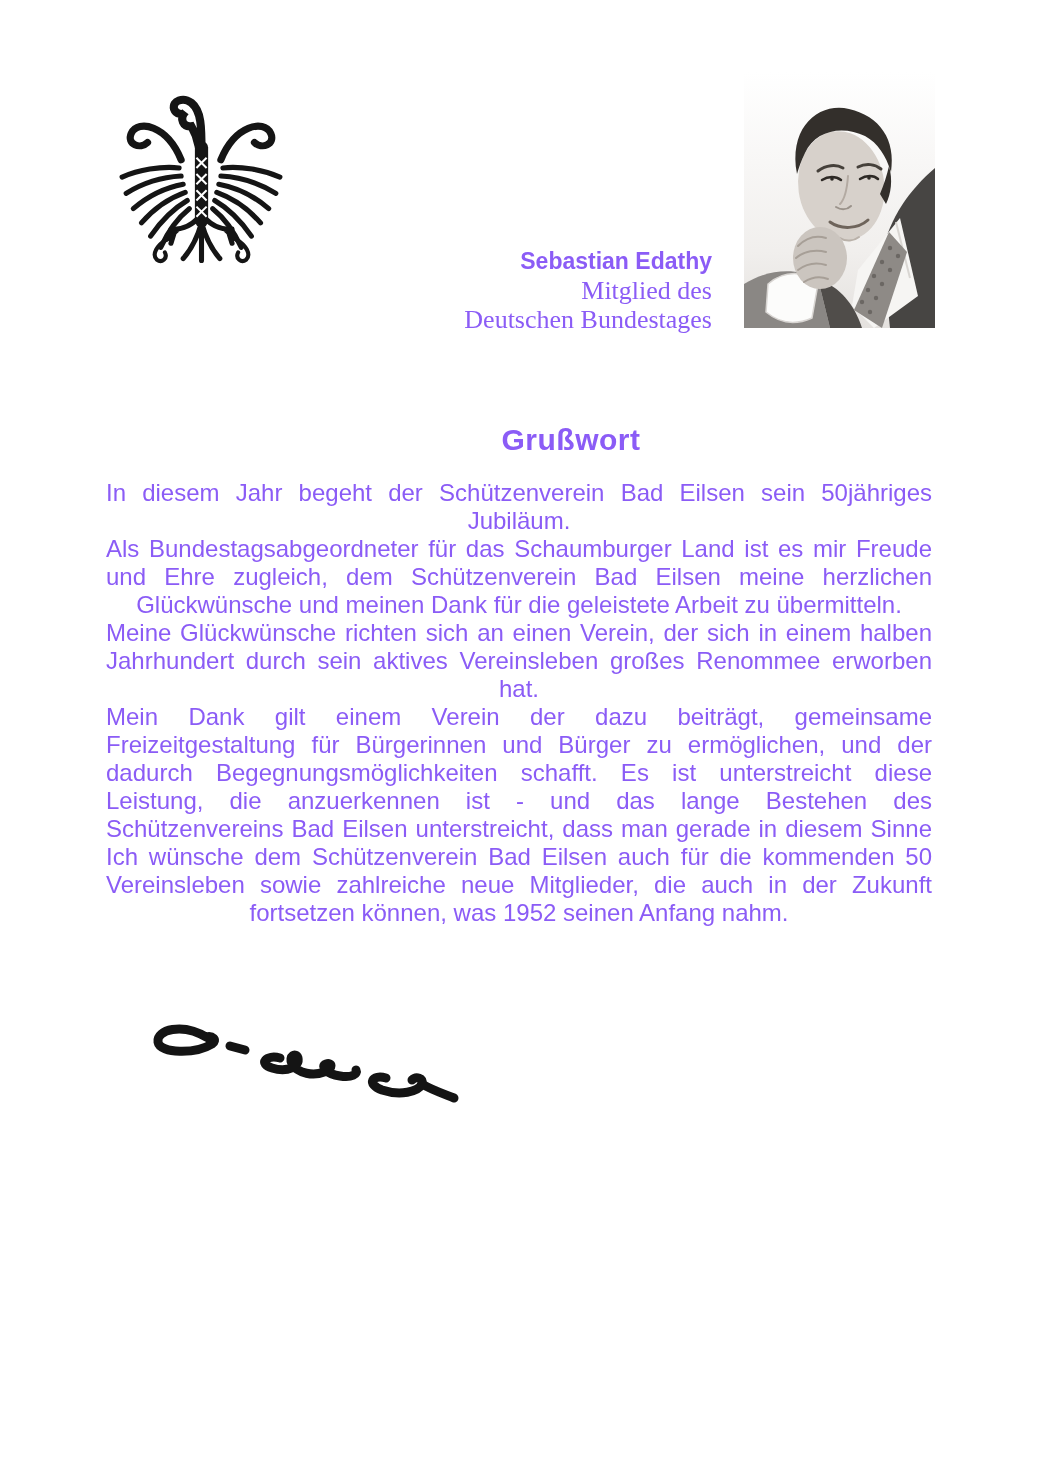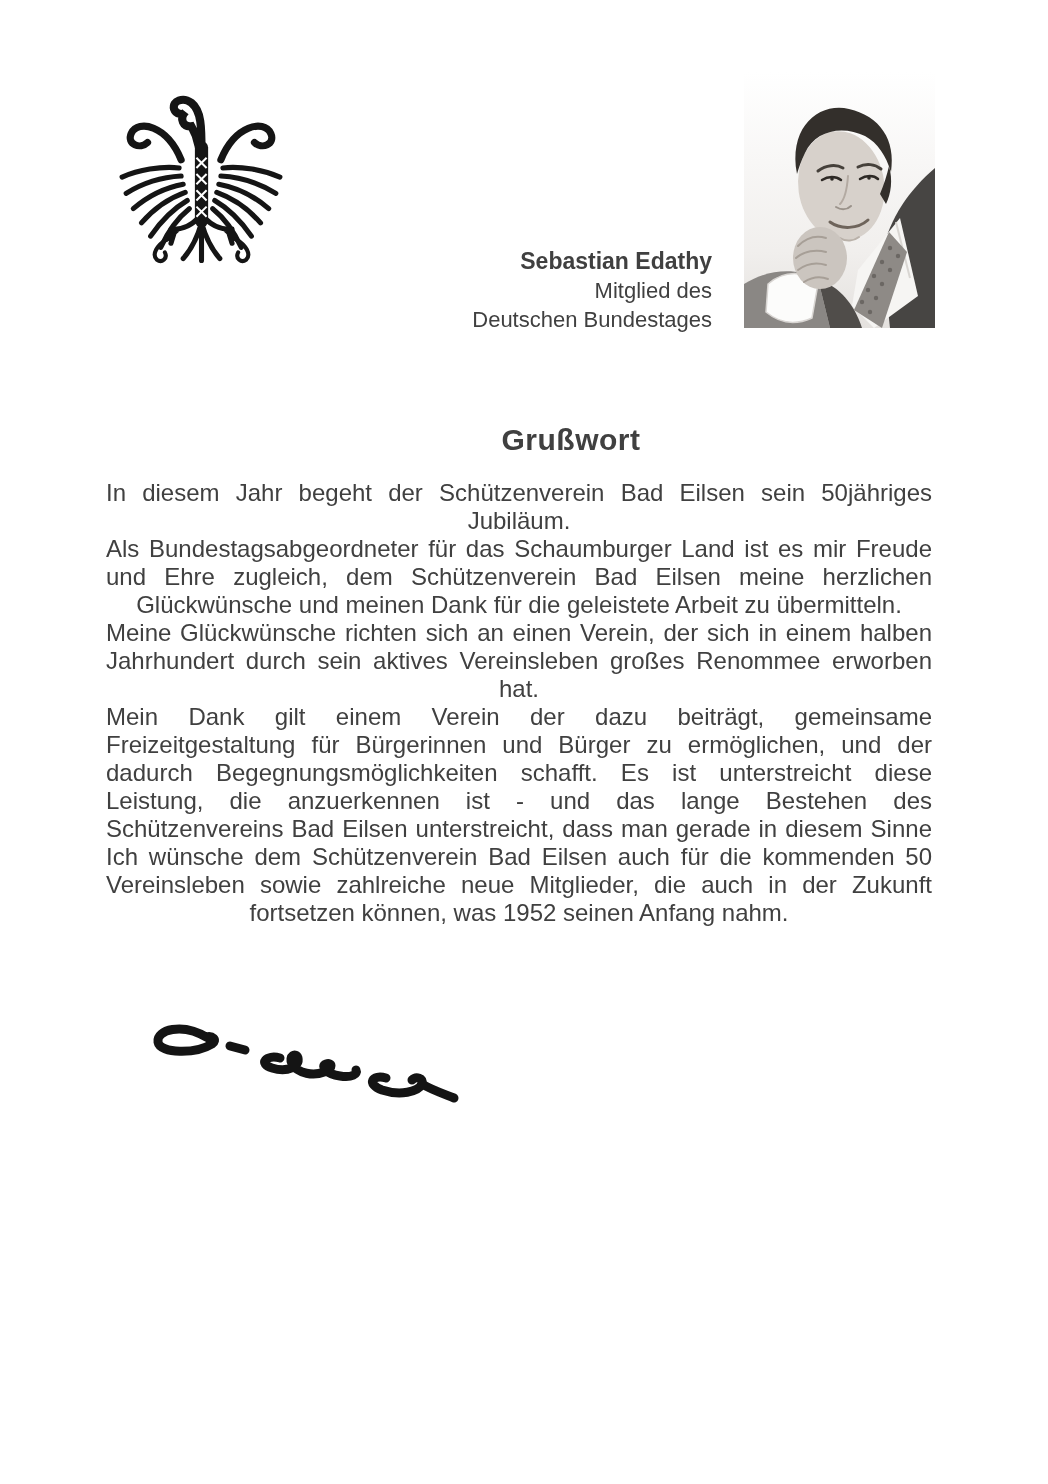--- a/index.html
+++ b/index.html
@@ -3,21 +3,21 @@
 <meta charset="utf-8">
 <style>
   html, body { margin: 0; padding: 0; background: #9a9a9a; }
   .page {
     position: relative;
     width: 1048px;
     height: 1484px;
     margin: 0 auto;
     background: #ffffff;
     font-family: "Liberation Sans", sans-serif;
-    color: #404040;
+    color: #8b5cf6;
     overflow: hidden;
   }
   .eagle {
     position: absolute;
     left: 116px; top: 80px;
     width: 170px; height: 184px;
   }
   .photo {
     position: absolute;
     left: 744px; top: 72px;
@@ -25,21 +25,21 @@
   }
   .letterhead {
     position: absolute;
     top: 247px; right: 336px;
     width: 420px;
     text-align: right;
     line-height: 29px;
     white-space: nowrap;
   }
   .letterhead .name   { font-size: 23px; font-weight: bold; }
-  .letterhead .role   { font-size: 22px; }
+  .letterhead .role   { font-size: 26px; font-family: Liberation Serif, serif; }
   .title {
     position: absolute;
     top: 423px; left: 0;
     width: 100%;
     text-align: center;
     font-size: 30px;
     font-weight: bold;
     letter-spacing: 0.5px;
     margin-left: 47px;
   }

